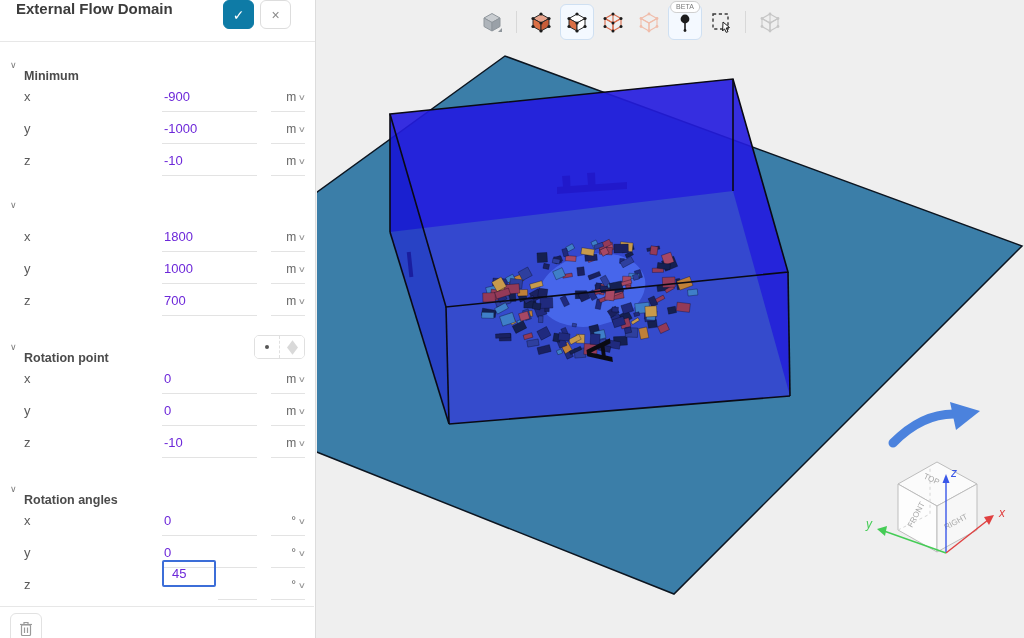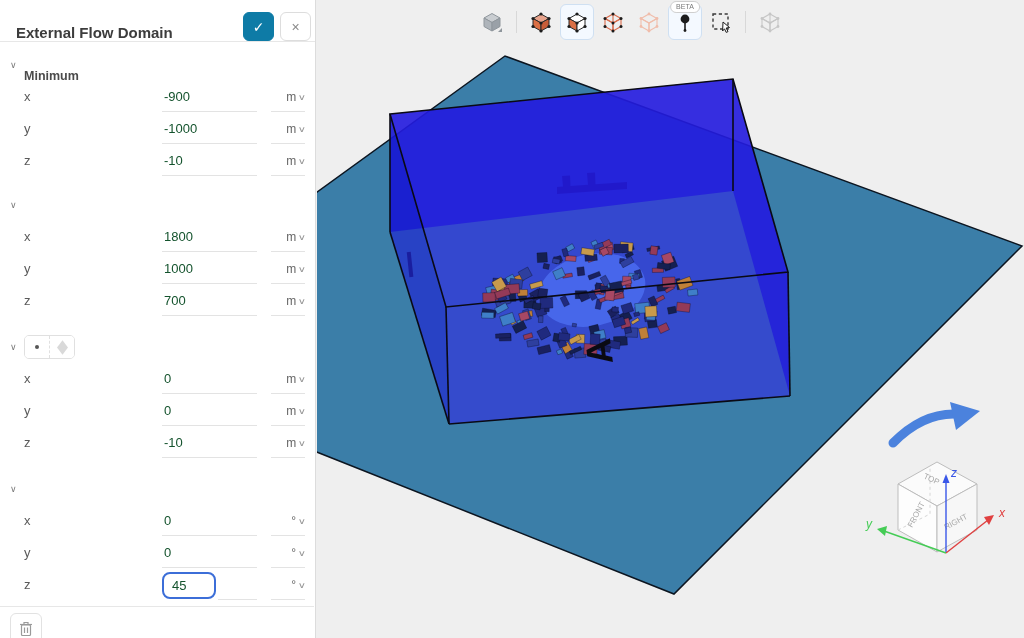--- a/index.html
+++ b/index.html
@@ -2,43 +2,43 @@
 <html><head>
 <meta charset="utf-8">
 <style>
   html,body{margin:0;padding:0;}
   body{width:1024px;height:638px;overflow:hidden;position:relative;
        font-family:"Liberation Sans","DejaVu Sans",sans-serif;background:#efefef;}
 
   
   .panel{position:absolute;left:0;top:0;width:316px;height:638px;background:#fff;
          border-right:1px solid #dcdcdc;box-sizing:border-box;}
-  .panel-header{height:41px;border-bottom:1px solid #e7e7e7;display:flex;align-items:flex-end;
-                padding:0 4px 0 16px;}
+  .panel-header{height:41px;border-bottom:1px solid #e7e7e7;display:flex;align-items:flex-start;
+                padding:0 24px 0 16px;}
   .panel-title{font-size:15px;font-weight:bold;color:#3c3c3c;flex:1;}
   .hbtn{width:31px;height:29px;border-radius:6px;display:flex;align-items:center;justify-content:center;
         font-size:14px;cursor:pointer;box-sizing:border-box;}
   .hbtn.confirm{background:#0e7ba6;color:#fff;margin-right:6px;border:1px solid #0e7ba6;}
   .hbtn.cancel{background:#fff;color:#8a8a8a;border:1px solid #ddd;}
 
   .sec{display:flex;align-items:center;height:30px;padding:0 10px;margin-top:8px;}
   .sec-chev{color:#7a7a7a;font-size:9px;width:14px;}
   .sec-label{font-size:12.5px;font-weight:bold;color:#4b4b4b;flex:1;margin-top:21px;}
   .pt-group{display:flex;border:1px solid #e0e0e0;border-radius:5px;overflow:hidden;}
   .pt-btn{width:24px;height:22px;display:flex;align-items:center;justify-content:center;background:#fff;}
   .pt-btn + .pt-btn{border-left:1px dashed #e0e0e0;}
   .pt-dot{width:4px;height:4px;border-radius:50%;background:#555;}
   .pt-cube{width:9px;height:9px;background:#d9d9d9;transform:rotate(45deg) skew(8deg,8deg);}
 
   .row{display:flex;align-items:flex-end;height:32px;padding:0 10px 0 24px;}
   .rlabel{width:138px;font-size:13px;color:#5a5a5a;padding-bottom:8px;}
-  .rinput{flex:1;border-bottom:1px solid #e3e3e3;font-size:13px;color:#14532d;
+  .rinput{flex:1;border-bottom:1px solid #e3e3e3;font-size:13px;color:#6d28d9;
           padding:0 2px 7px 2px;position:relative;}
-  .rinput.focused{border:2px solid #3c6ed8;border-radius:8px;padding:4px 2px 4px 8px;
-                  margin-bottom:1px;width:40px;flex:none;}
+  .rinput.focused{border:2px solid #3c6ed8;border-radius:2px;padding:4px 2px 4px 8px;
+                  margin-bottom:13px;width:40px;flex:none;}
   .rinput-rest{flex:1;border-bottom:1px solid #e3e3e3;height:100%;margin-left:2px;}
   .runit{width:34px;border-bottom:1px solid #e3e3e3;margin-left:14px;font-size:12px;color:#666;
          display:flex;justify-content:flex-end;gap:3px;padding-bottom:7px;}
   .uchev{font-size:8px;color:#9a9a9a;transform:scaleX(1.4);padding-top:3px;}
 
   .panel-footer{position:absolute;left:0;right:1px;top:606px;height:40px;border-top:1px solid #e7e7e7;
                 background:#fff;}
   .trash-btn{position:absolute;left:10px;top:6px;width:30px;height:30px;border:1px solid #e2e2e2;
              border-radius:6px;background:#fff;display:flex;align-items:center;justify-content:center;}
 
@@ -117,20 +117,21 @@
     <span class="rlabel">z</span>
     <div class="rinput"><span>700</span></div>
     <div class="runit">
         <span>m</span>
         <span class="uchev">∨</span>
       </div>
   </div>
 
   <div class="sec" style="margin-top:16px;">
     <span class="sec-chev">∨</span>
+    <span class="sec-label">Rotation point</span>
     <div class="pt-group">
       <div class="pt-btn">
           <span class="pt-dot"></span>
         </div>
       <div class="pt-btn">
           <span class="pt-cube"></span>
         </div>
     </div>
   </div>
   <div class="row">
@@ -153,20 +154,21 @@
     <span class="rlabel">z</span>
     <div class="rinput"><span>-10</span></div>
     <div class="runit">
         <span>m</span>
         <span class="uchev">∨</span>
       </div>
   </div>
 
   <div class="sec" style="margin-top:16px;">
     <span class="sec-chev">∨</span>
+    <span class="sec-label">Rotation angles</span>
   </div>
   <div class="row">
     <span class="rlabel">x</span>
     <div class="rinput"><span>0</span></div>
     <div class="runit">
         <span>°</span>
         <span class="uchev">∨</span>
       </div>
   </div>
   <div class="row">

